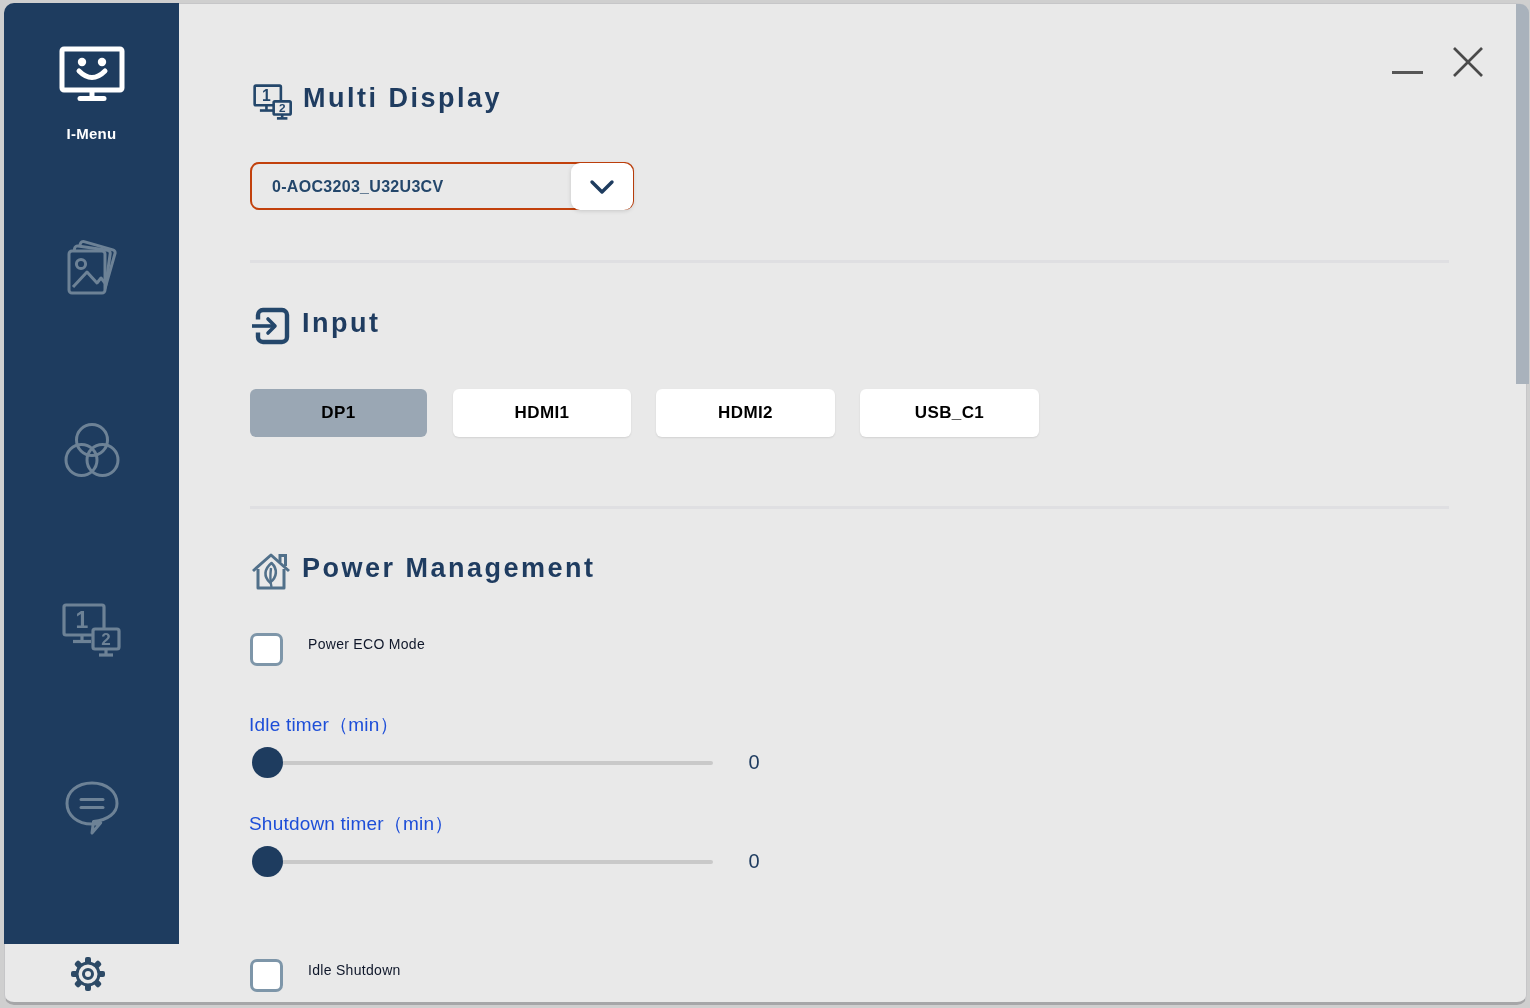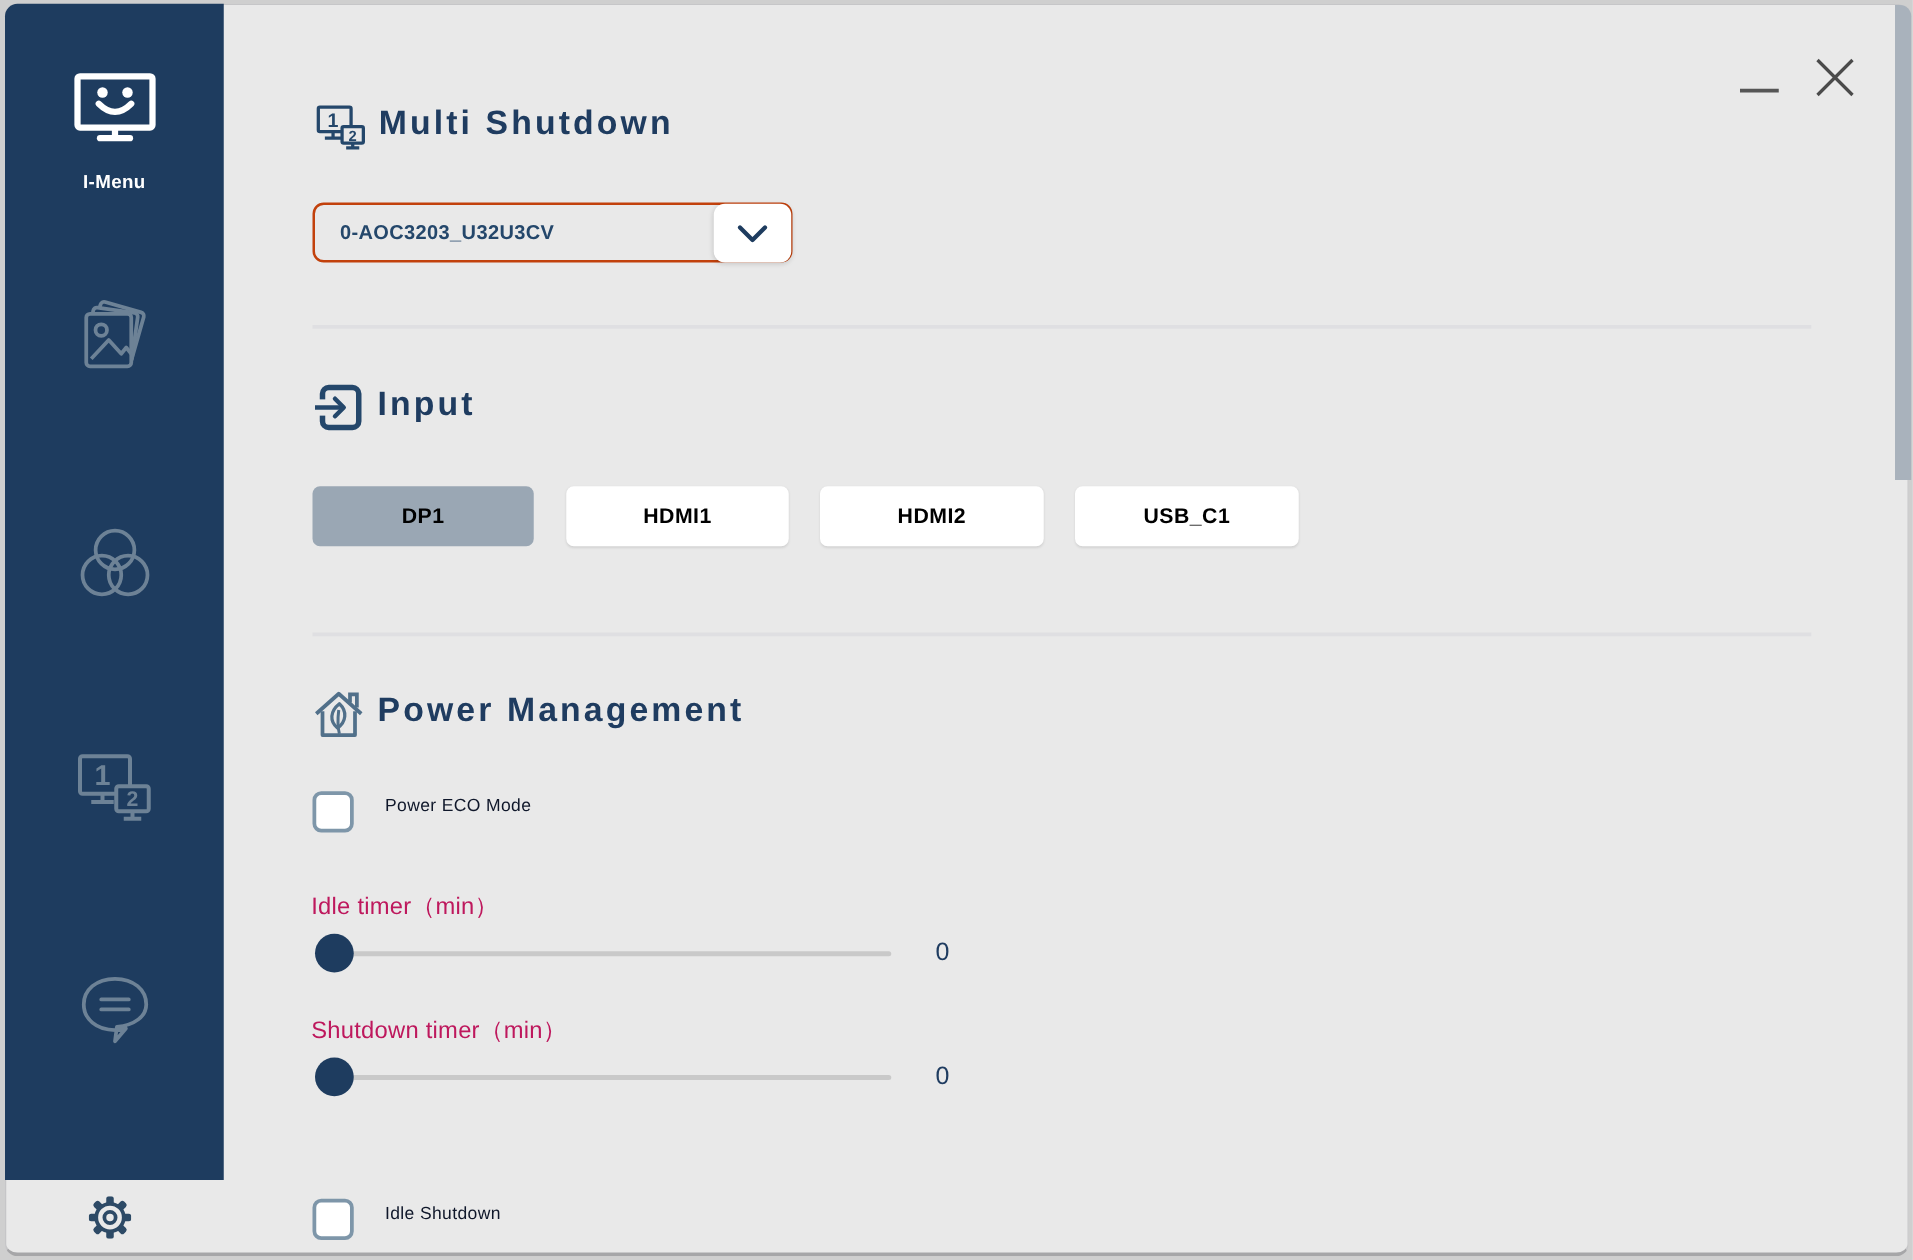--- a/index.html
+++ b/index.html
@@ -55,35 +55,35 @@
              background:#ffffff; color:#000000; font-family:inherit; font-size:17px; font-weight:bold;
              letter-spacing:.4px; cursor:pointer; box-shadow:0 1px 2px rgba(0,0,0,.10); }
   .inp-btn.selected { background:#9aa7b4; box-shadow:none; }
 
   
   .checkbox { position:absolute; width:33px; height:33px; background:#ffffff;
               border:3px solid #7e96a9; border-radius:7px; cursor:pointer; }
   .cb-label { position:absolute; color:#0f172a; font-size:14px; letter-spacing:.3px; white-space:nowrap; }
 
   
-  .timer-label { position:absolute; color:#be185d; font-size:19px; letter-spacing:.2px; white-space:nowrap; }
+  .timer-label { position:absolute; color:#1d4ed8; font-size:19px; letter-spacing:.2px; white-space:nowrap; }
   .track { position:absolute; left:267px; width:446px; height:4px; background:#c9c9c9; border-radius:2px; cursor:pointer; }
   .thumb { position:absolute; width:31px; height:31px; border-radius:50%; background:#1e3c5f; cursor:pointer; }
   .slider-val { position:absolute; left:741px; width:26px; text-align:center;
                 color:#1f3c60; font-size:20px; }
 </style>
 </head>
 <body>
 
 <div id="canvas">
   <div id="window"></div>
 
   <div id="sidebar">
 
-    <div class="side-item active-i" style="top:54px; height:115px;">
+    <div class="side-item active-i" style="top:42px; height:115px;">
       <svg width="68" height="58" viewBox="0 0 68 58">
         <rect x="4" y="4" width="60" height="41" rx="2" fill="none" stroke="currentColor" stroke-width="5"></rect>
         <circle cx="24" cy="17" r="4.2" fill="currentColor"></circle>
         <circle cx="44" cy="17" r="4.2" fill="currentColor"></circle>
         <path d="M21 26 Q34 39 47 26" fill="none" stroke="currentColor" stroke-width="5" stroke-linecap="round"></path>
         <line x1="34" y1="45" x2="34" y2="52" stroke="currentColor" stroke-width="5"></line>
         <line x1="22" y1="53.5" x2="46" y2="53.5" stroke="currentColor" stroke-width="5" stroke-linecap="round"></line>
       </svg>
       <span class="side-label">I-Menu</span>
     </div>
@@ -162,21 +162,21 @@
   <svg class="sec-icon" style="left:251px; top:83px;" width="44" height="38" viewBox="0 0 64 58">
     <rect x="4" y="4" width="40" height="30" rx="2" fill="none" stroke="currentColor" stroke-width="4"></rect>
     <text x="22" y="28" text-anchor="middle" font-size="24" font-weight="bold" fill="currentColor">1</text>
     <line x1="22" y1="34" x2="22" y2="41" stroke="currentColor" stroke-width="4"></line>
     <line x1="12" y1="42" x2="32" y2="42" stroke="currentColor" stroke-width="4"></line>
     <rect x="33" y="28" width="26" height="20" rx="2" fill="#e9e9e9" stroke="currentColor" stroke-width="4"></rect>
     <text x="46" y="45" text-anchor="middle" font-size="18" font-weight="bold" fill="currentColor">2</text>
     <line x1="46" y1="48" x2="46" y2="53" stroke="currentColor" stroke-width="4"></line>
     <line x1="38" y1="54" x2="54" y2="54" stroke="currentColor" stroke-width="4"></line>
   </svg>
-  <div class="sec-title" style="left:303px; top:83px;">Multi Shutdown</div>
+  <div class="sec-title" style="left:303px; top:83px;">Multi Display</div>
 
   <div id="monitor-select">
     <span class="val">0-AOC3203_U32U3CV</span>
     <div id="monitor-chevron">
       <svg width="28" height="18" viewBox="0 0 28 18">
         <polyline points="4,4 14,14 24,4" fill="none" stroke="currentColor" stroke-width="3.4" stroke-linecap="round" stroke-linejoin="round"></polyline>
       </svg>
     </div>
   </div>
 

